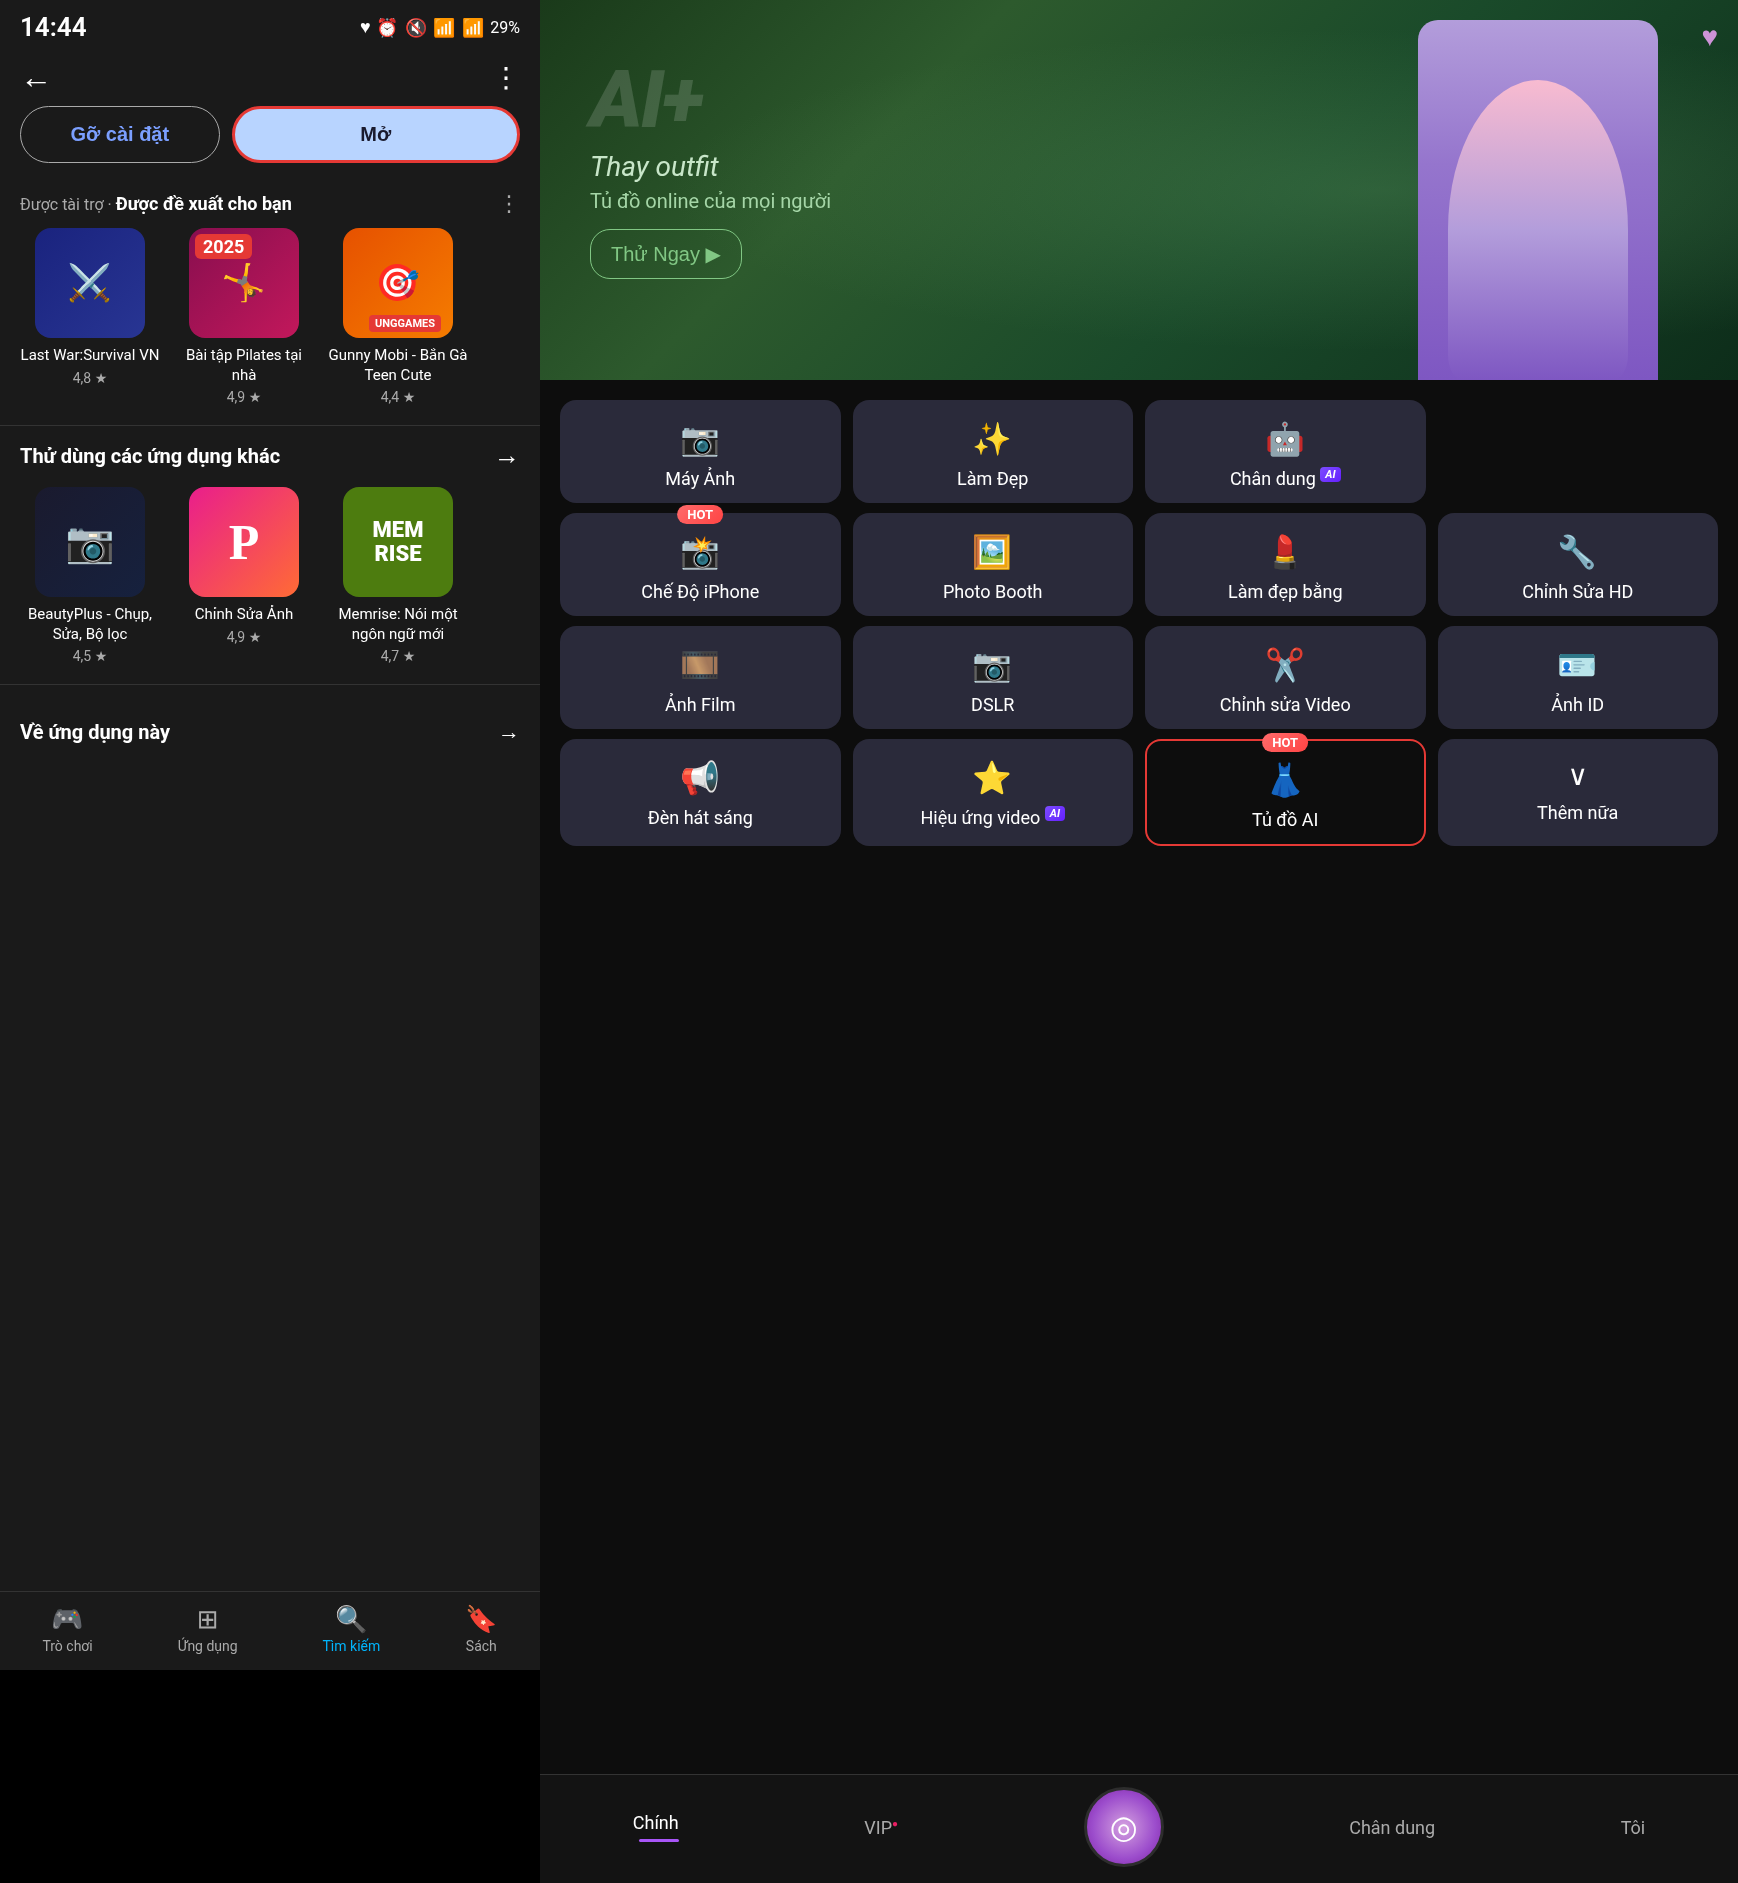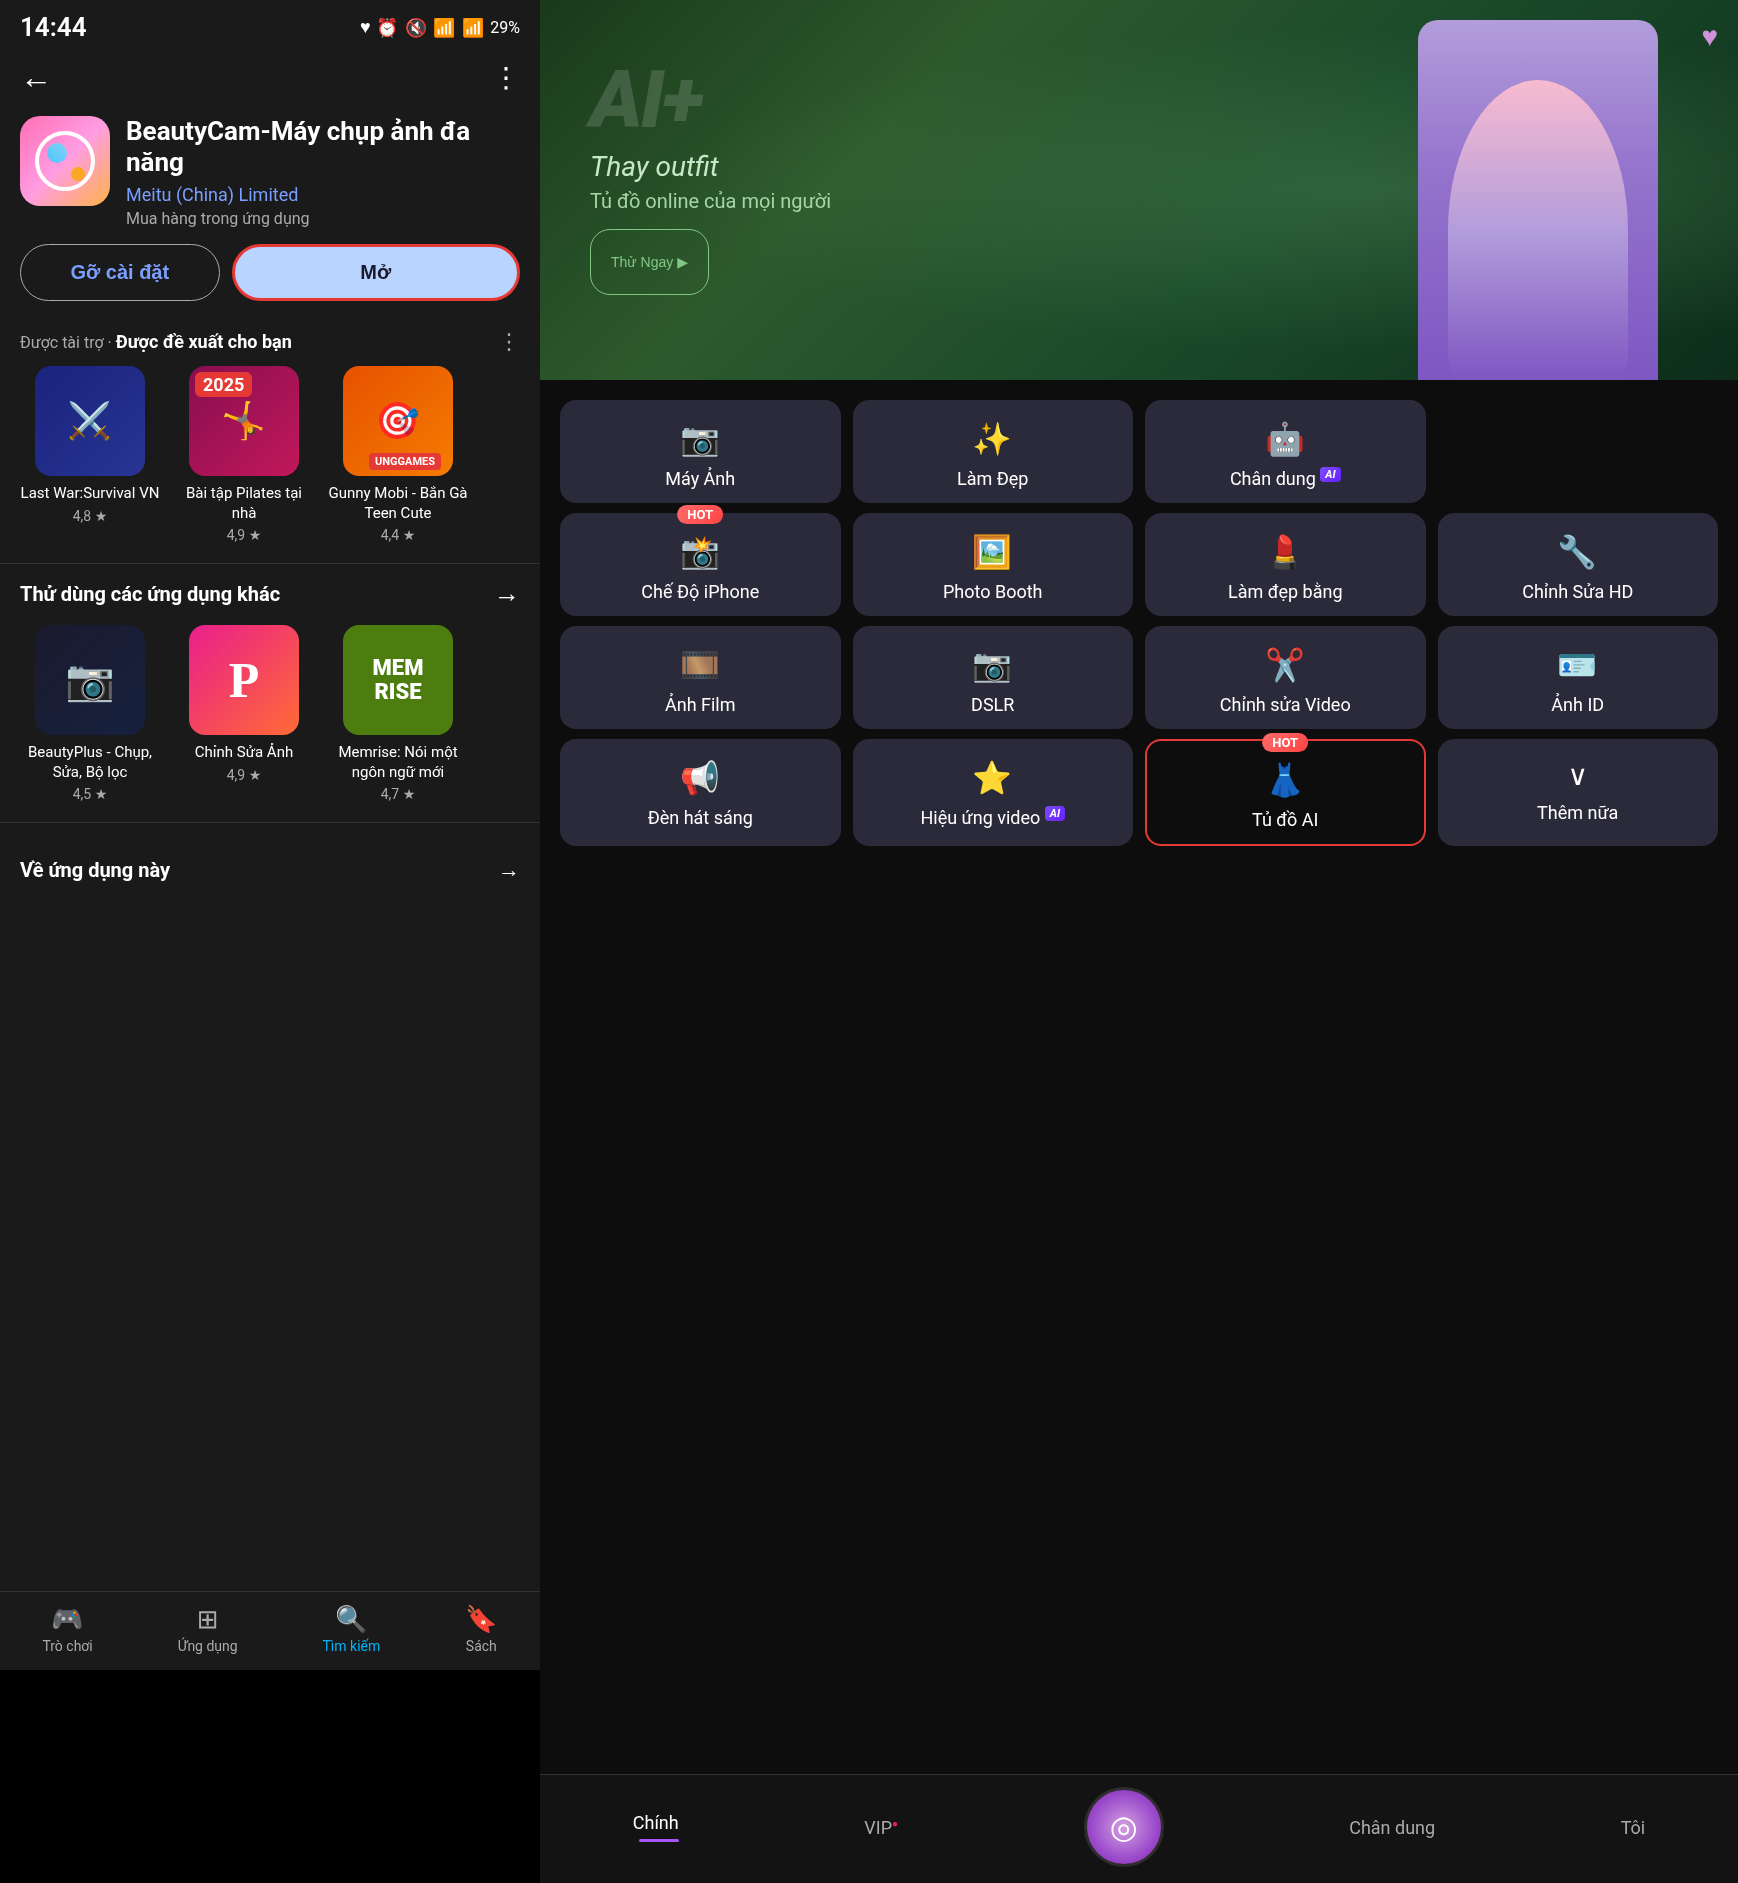--- a/index.html
+++ b/index.html
@@ -400,23 +400,23 @@
       color: #a5d6a7;
       font-size: 20px;
       margin-top: 6px;
     }
     .hero-cta {
       display: inline-block;
       margin-top: 16px;
       background: transparent;
       border: 1.5px solid #81c784;
       border-radius: 20px;
-      padding: 24px 20px;
+      padding: 12px 20px;
       color: #81c784;
-      font-size: 14px;
+      font-size: 20px;
       cursor: pointer;
     }
     .hero-person {
       position: absolute;
       right: 80px;
       bottom: 0;
       width: 240px;
       height: 360px;
       background: linear-gradient(to bottom, #b39ddb 0%, #9575cd 40%, #7e57c2 100%);
       border-radius: 20px 20px 0 0;
@@ -638,30 +638,20 @@
       <span>📶</span>
       <span style="font-size:16px;">29%</span>
     </div>
   </div>
 
   <div class="nav-bar">
     <span class="nav-back">←</span>
     <span class="nav-more">⋮</span>
   </div>
 
-  <div class="app-info">
-    <div class="app-icon">
-      <div class="app-icon-inner"></div>
-    </div>
-    <div class="app-details">
-      <div class="app-name">BeautyCam-Máy chụp ảnh đa năng</div>
-      <div class="app-developer">Meitu (China) Limited</div>
-      <div class="app-purchase">Mua hàng trong ứng dụng</div>
-    </div>
-  </div>
 
   <div class="action-buttons">
     <button class="btn-uninstall">Gỡ cài đặt</button>
     <button class="btn-open">Mở</button>
   </div>
 
   <div class="section-header">
     <div>
       <span class="section-title">
         <span class="sponsored">Được tài trợ · </span><span class="main-title">Được đề xuất cho bạn</span>

